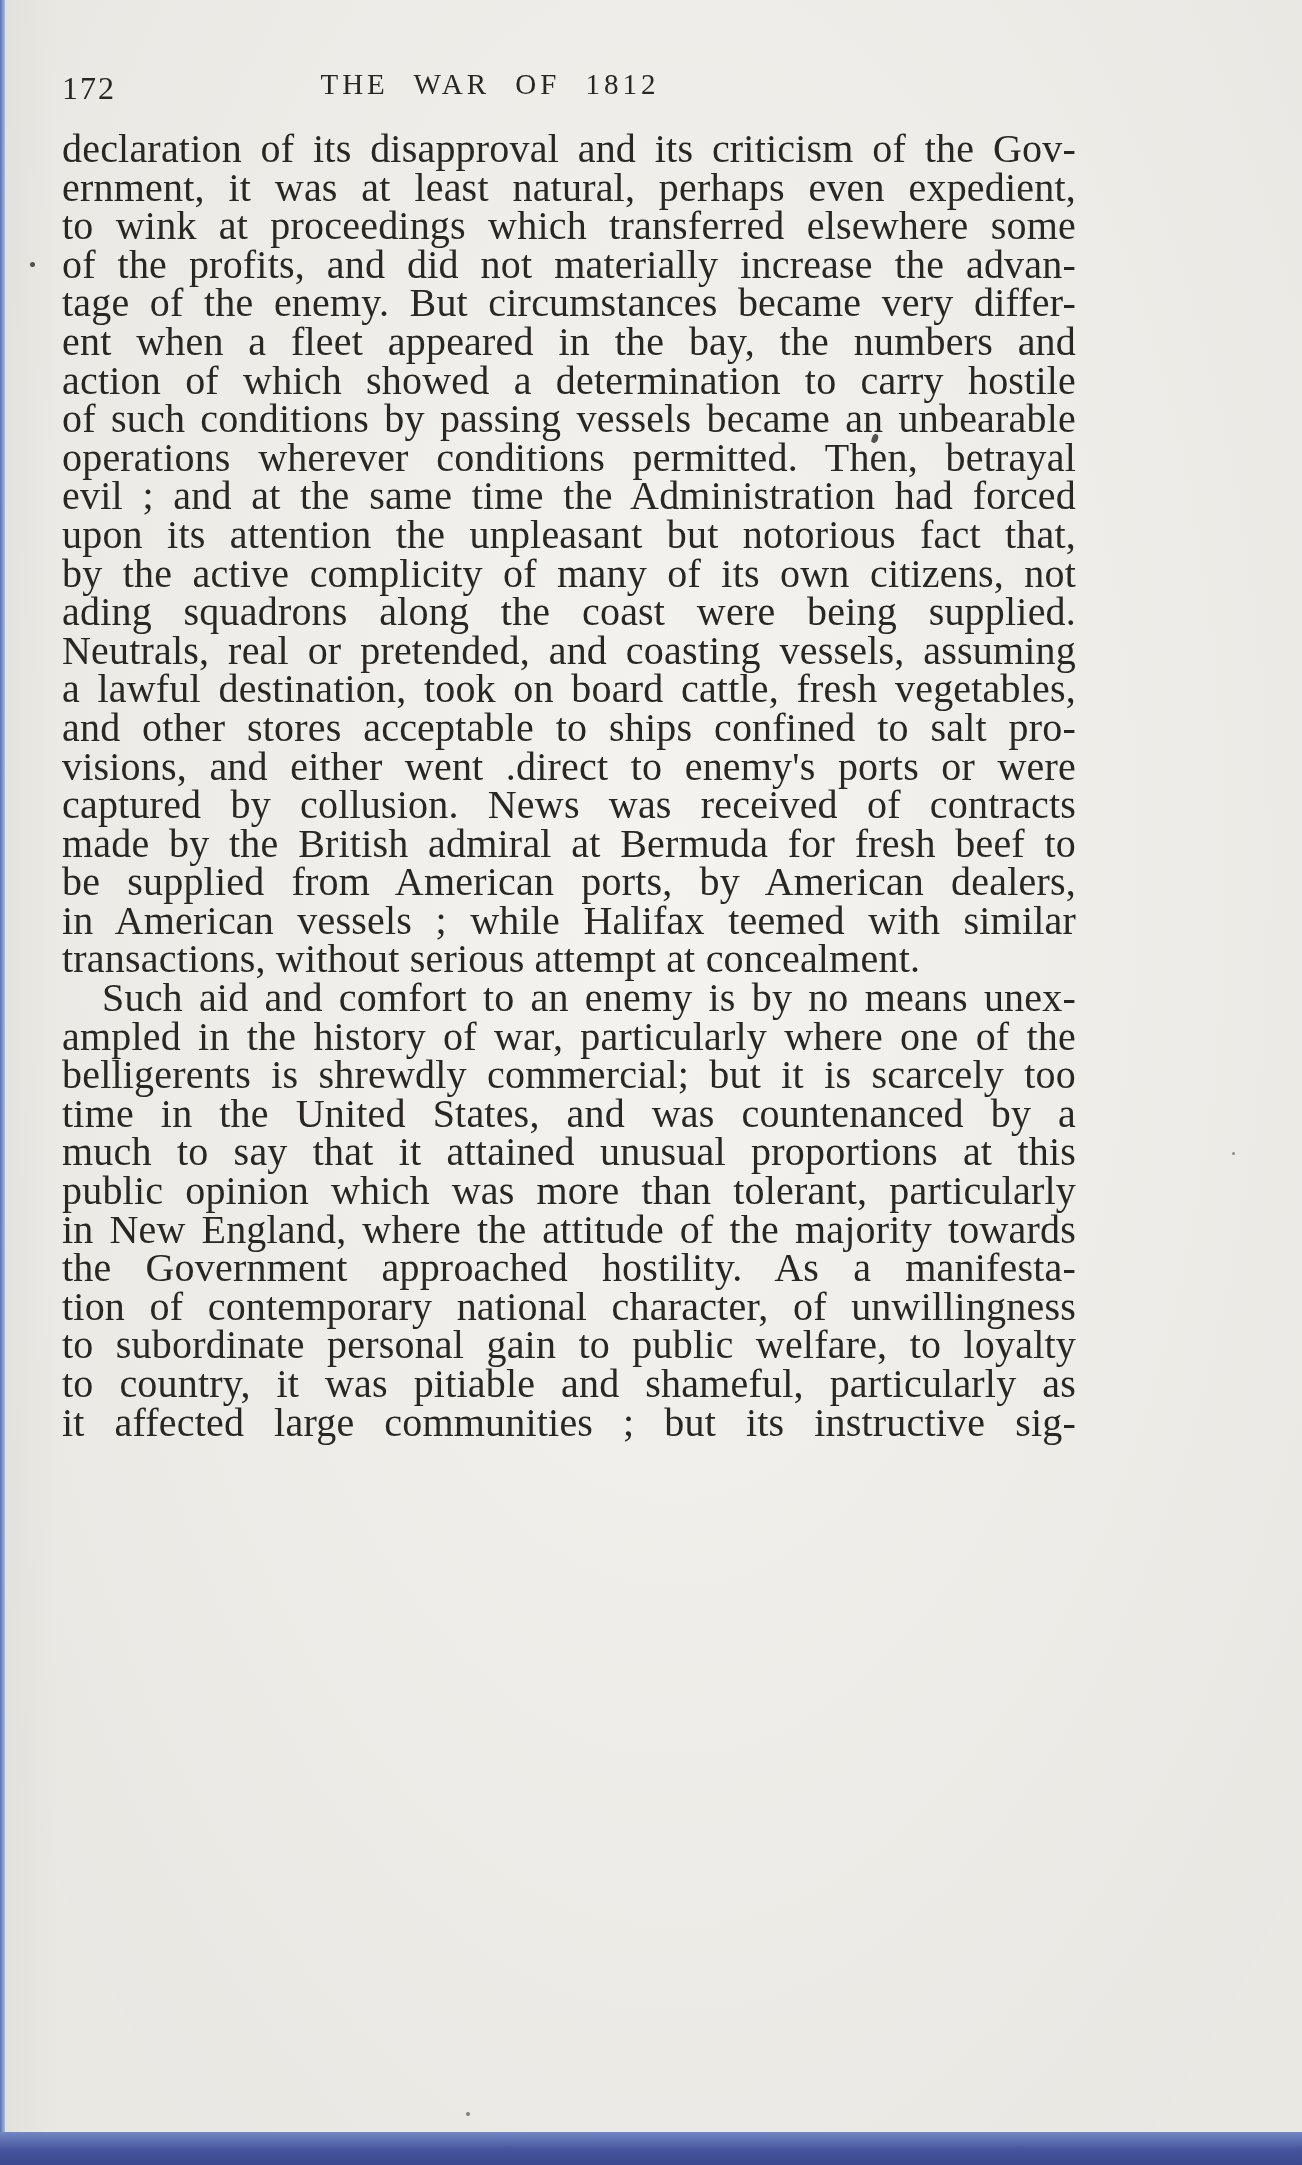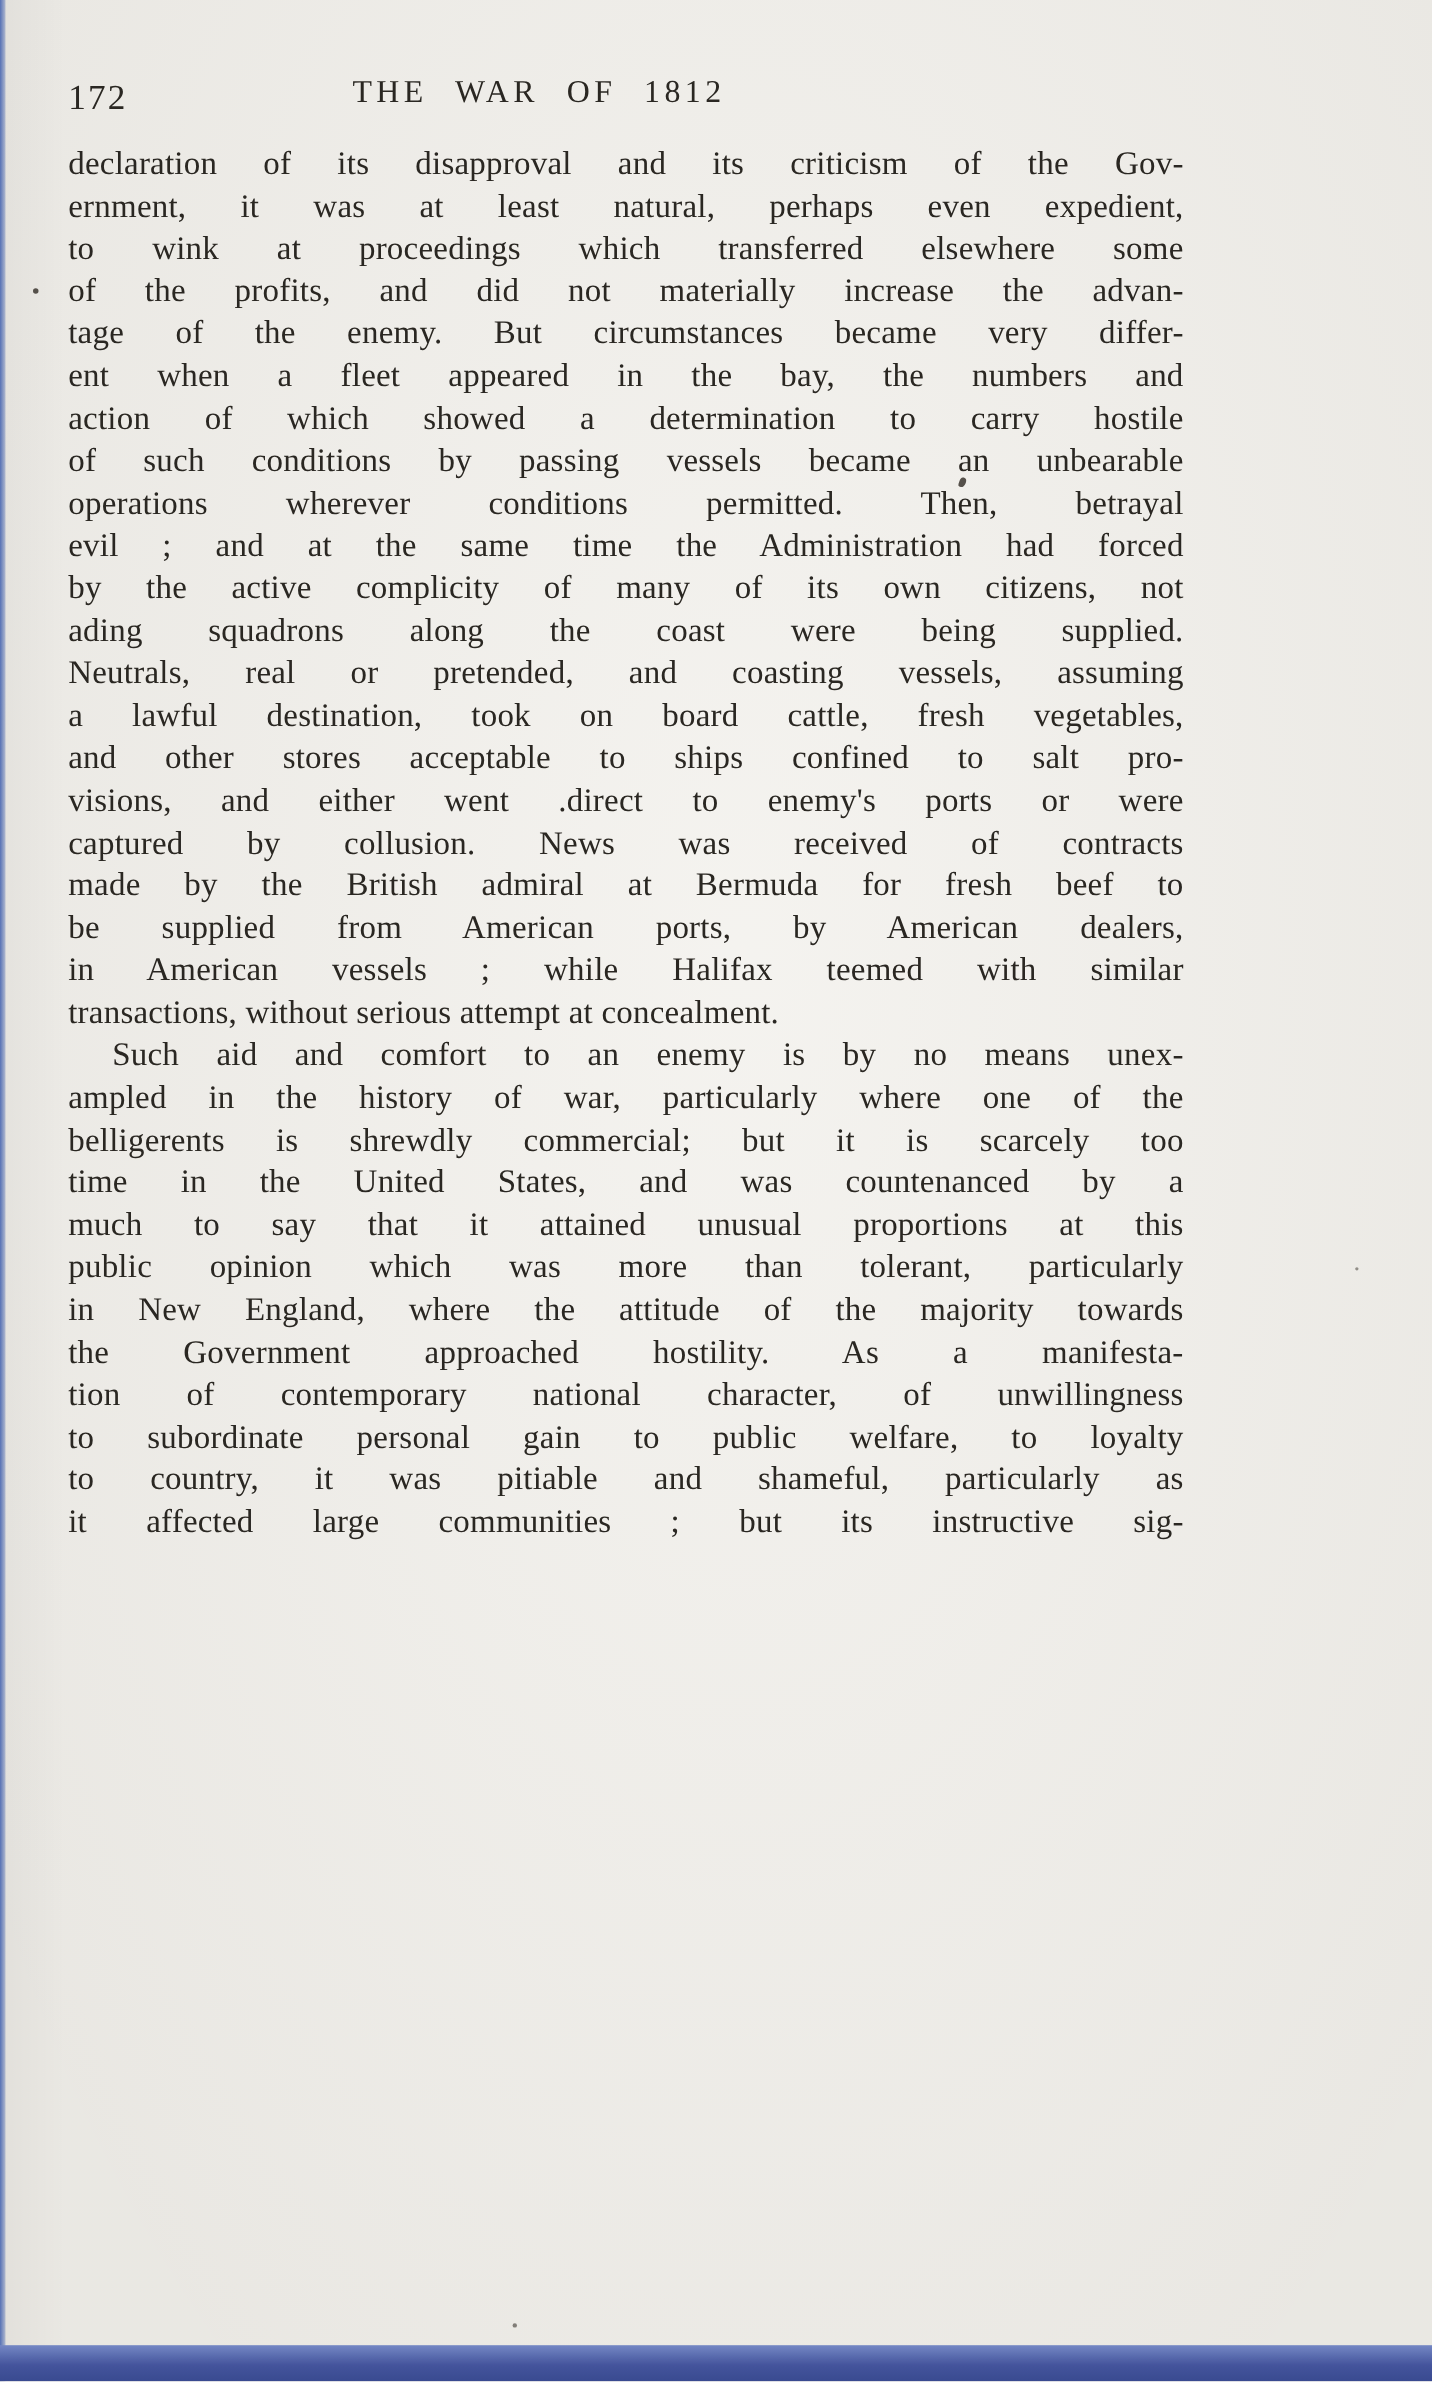--- a/index.html
+++ b/index.html
@@ -55,21 +55,21 @@
     word-spacing: 14px;
     white-space: nowrap;
     color: var(--ink, #2a2722);
   }
 
   .body-text {
     position: absolute;
     left: 62px;
     top: 130px;
     width: 1014px;
-    font-size: 30px;
+    font-size: 40px;
     line-height: 38.6px;
     letter-spacing: 0.2px;
   }
   .paragraph { margin: 0; }
   .line {
     text-align: justify;
     text-align-last: justify;
     height: 38.6px;
   }
   .line.no-justify { text-align-last: left; }
@@ -119,20 +119,21 @@
         <div class="line">declaration of its disapproval and its criticism of the Gov-</div>
         <div class="line">ernment, it was at least natural, perhaps even expedient,</div>
         <div class="line">to wink at proceedings which transferred elsewhere some</div>
         <div class="line">of the profits, and did not materially increase the advan-</div>
         <div class="line">tage of the enemy. But circumstances became very differ-</div>
         <div class="line">ent when a fleet appeared in the bay, the numbers and</div>
         <div class="line">action of which showed a determination to carry hostile</div>
         <div class="line">of such conditions by passing vessels became an unbearable</div>
         <div class="line">operations wherever conditions permitted. Then, betrayal</div>
         <div class="line">evil ; and at the same time the Administration had forced</div>
+        <div class="line">upon its attention the unpleasant but notorious fact that,</div>
         <div class="line">by the active complicity of many of its own citizens, not</div>
         <div class="line">ading squadrons along the coast were being supplied.</div>
         <div class="line">Neutrals, real or pretended, and coasting vessels, assuming</div>
         <div class="line">a lawful destination, took on board cattle, fresh vegetables,</div>
         <div class="line">and other stores acceptable to ships confined to salt pro-</div>
         <div class="line">visions, and either went .direct to enemy's ports or were</div>
         <div class="line">captured by collusion. News was received of contracts</div>
         <div class="line">made by the British admiral at Bermuda for fresh beef to</div>
         <div class="line">be supplied from American ports, by American dealers,</div>
         <div class="line">in American vessels ; while Halifax teemed with similar</div>

